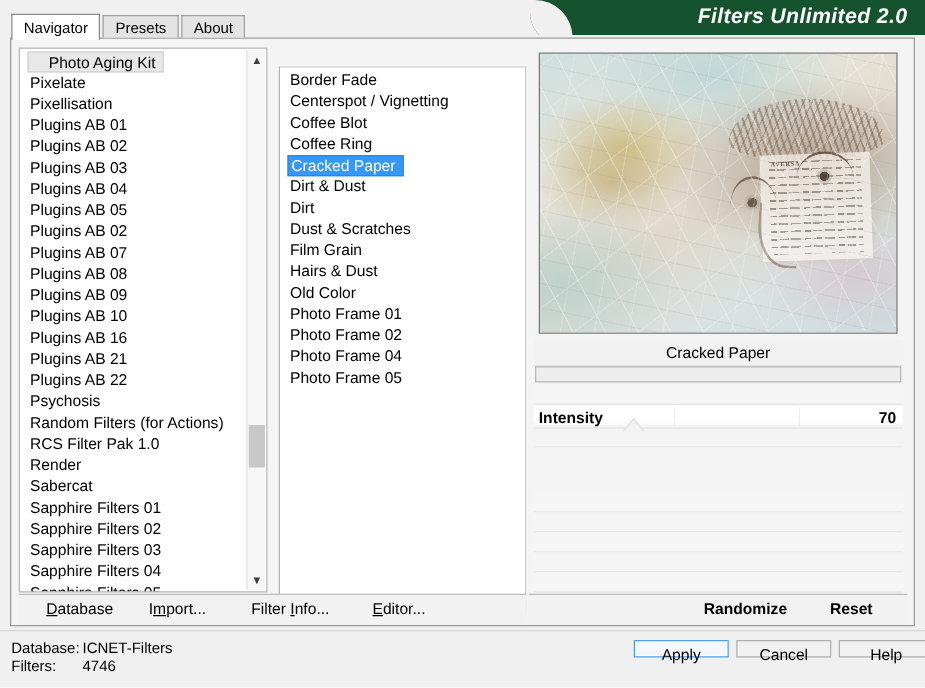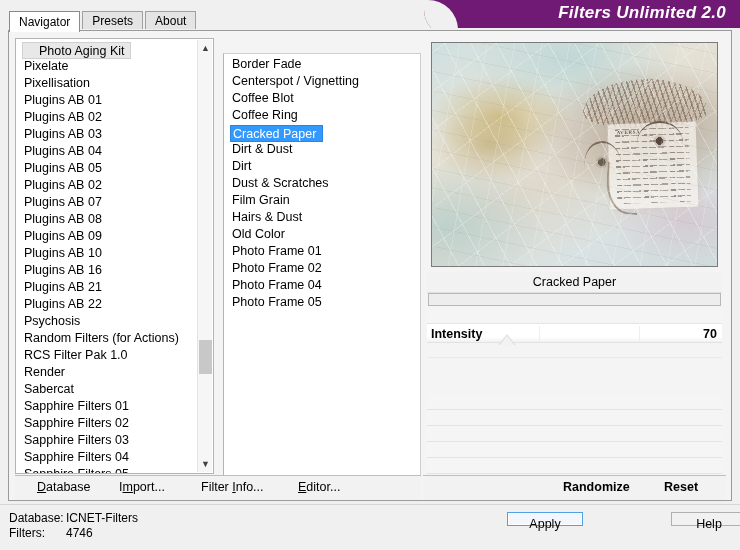--- a/index.html
+++ b/index.html
@@ -20,21 +20,21 @@
   .titlebar {
     position: absolute;
     top: 0; left: 0; right: 0; height: 28px;
     background: #f0f0f0;
     overflow: hidden;
   }
   .title-banner {
     position: absolute;
     top: 0; right: 0;
     width: 316px; height: 36px;
-    background: #701a75;
+    background: #14532d;
     border-bottom-left-radius: 26px 26px;
     overflow: hidden;
   }
   .title-banner::before {
     content: "";
     position: absolute;
     left: 0; top: 0; bottom: 0; width: 34px;
     background: #f0f0f0;
     border-top-right-radius: 30px 30px;
     border-bottom-right-radius: 0;
@@ -50,21 +50,21 @@
     white-space: nowrap;
     font-family: "Liberation Sans", sans-serif;
   }
 
   
   .tabstrip {
     position: absolute;
     left: 9px; top: 11px;
     height: 20px;
     display: flex;
-    align-items: flex-start;
+    align-items: center;
     z-index: 5;
   }
   .tab {
     height: 18px;
     line-height: 18px;
     padding: 0 9px;
     font-size: 12px;
     color: #000;
     background: #e4e4e4;
     border: 1px solid #a0a0a0;
@@ -586,16 +586,17 @@
 
   </div>
 
   <div class="statusbar">
     <span class="status-line sl-k1">Database:</span>
     <span class="status-line sl-v1">ICNET-Filters</span>
     <span class="status-line sl-k2">Filters:</span>
     <span class="status-line sl-v2">4746</span>
 
     <div class="dlgbtn primary" id="btn-apply">Apply</div>
+    <div class="dlgbtn" id="btn-cancel">Cancel</div>
     <div class="dlgbtn" id="btn-help">Help</div>
   </div>
 
 </div>
 
 </body></html>

